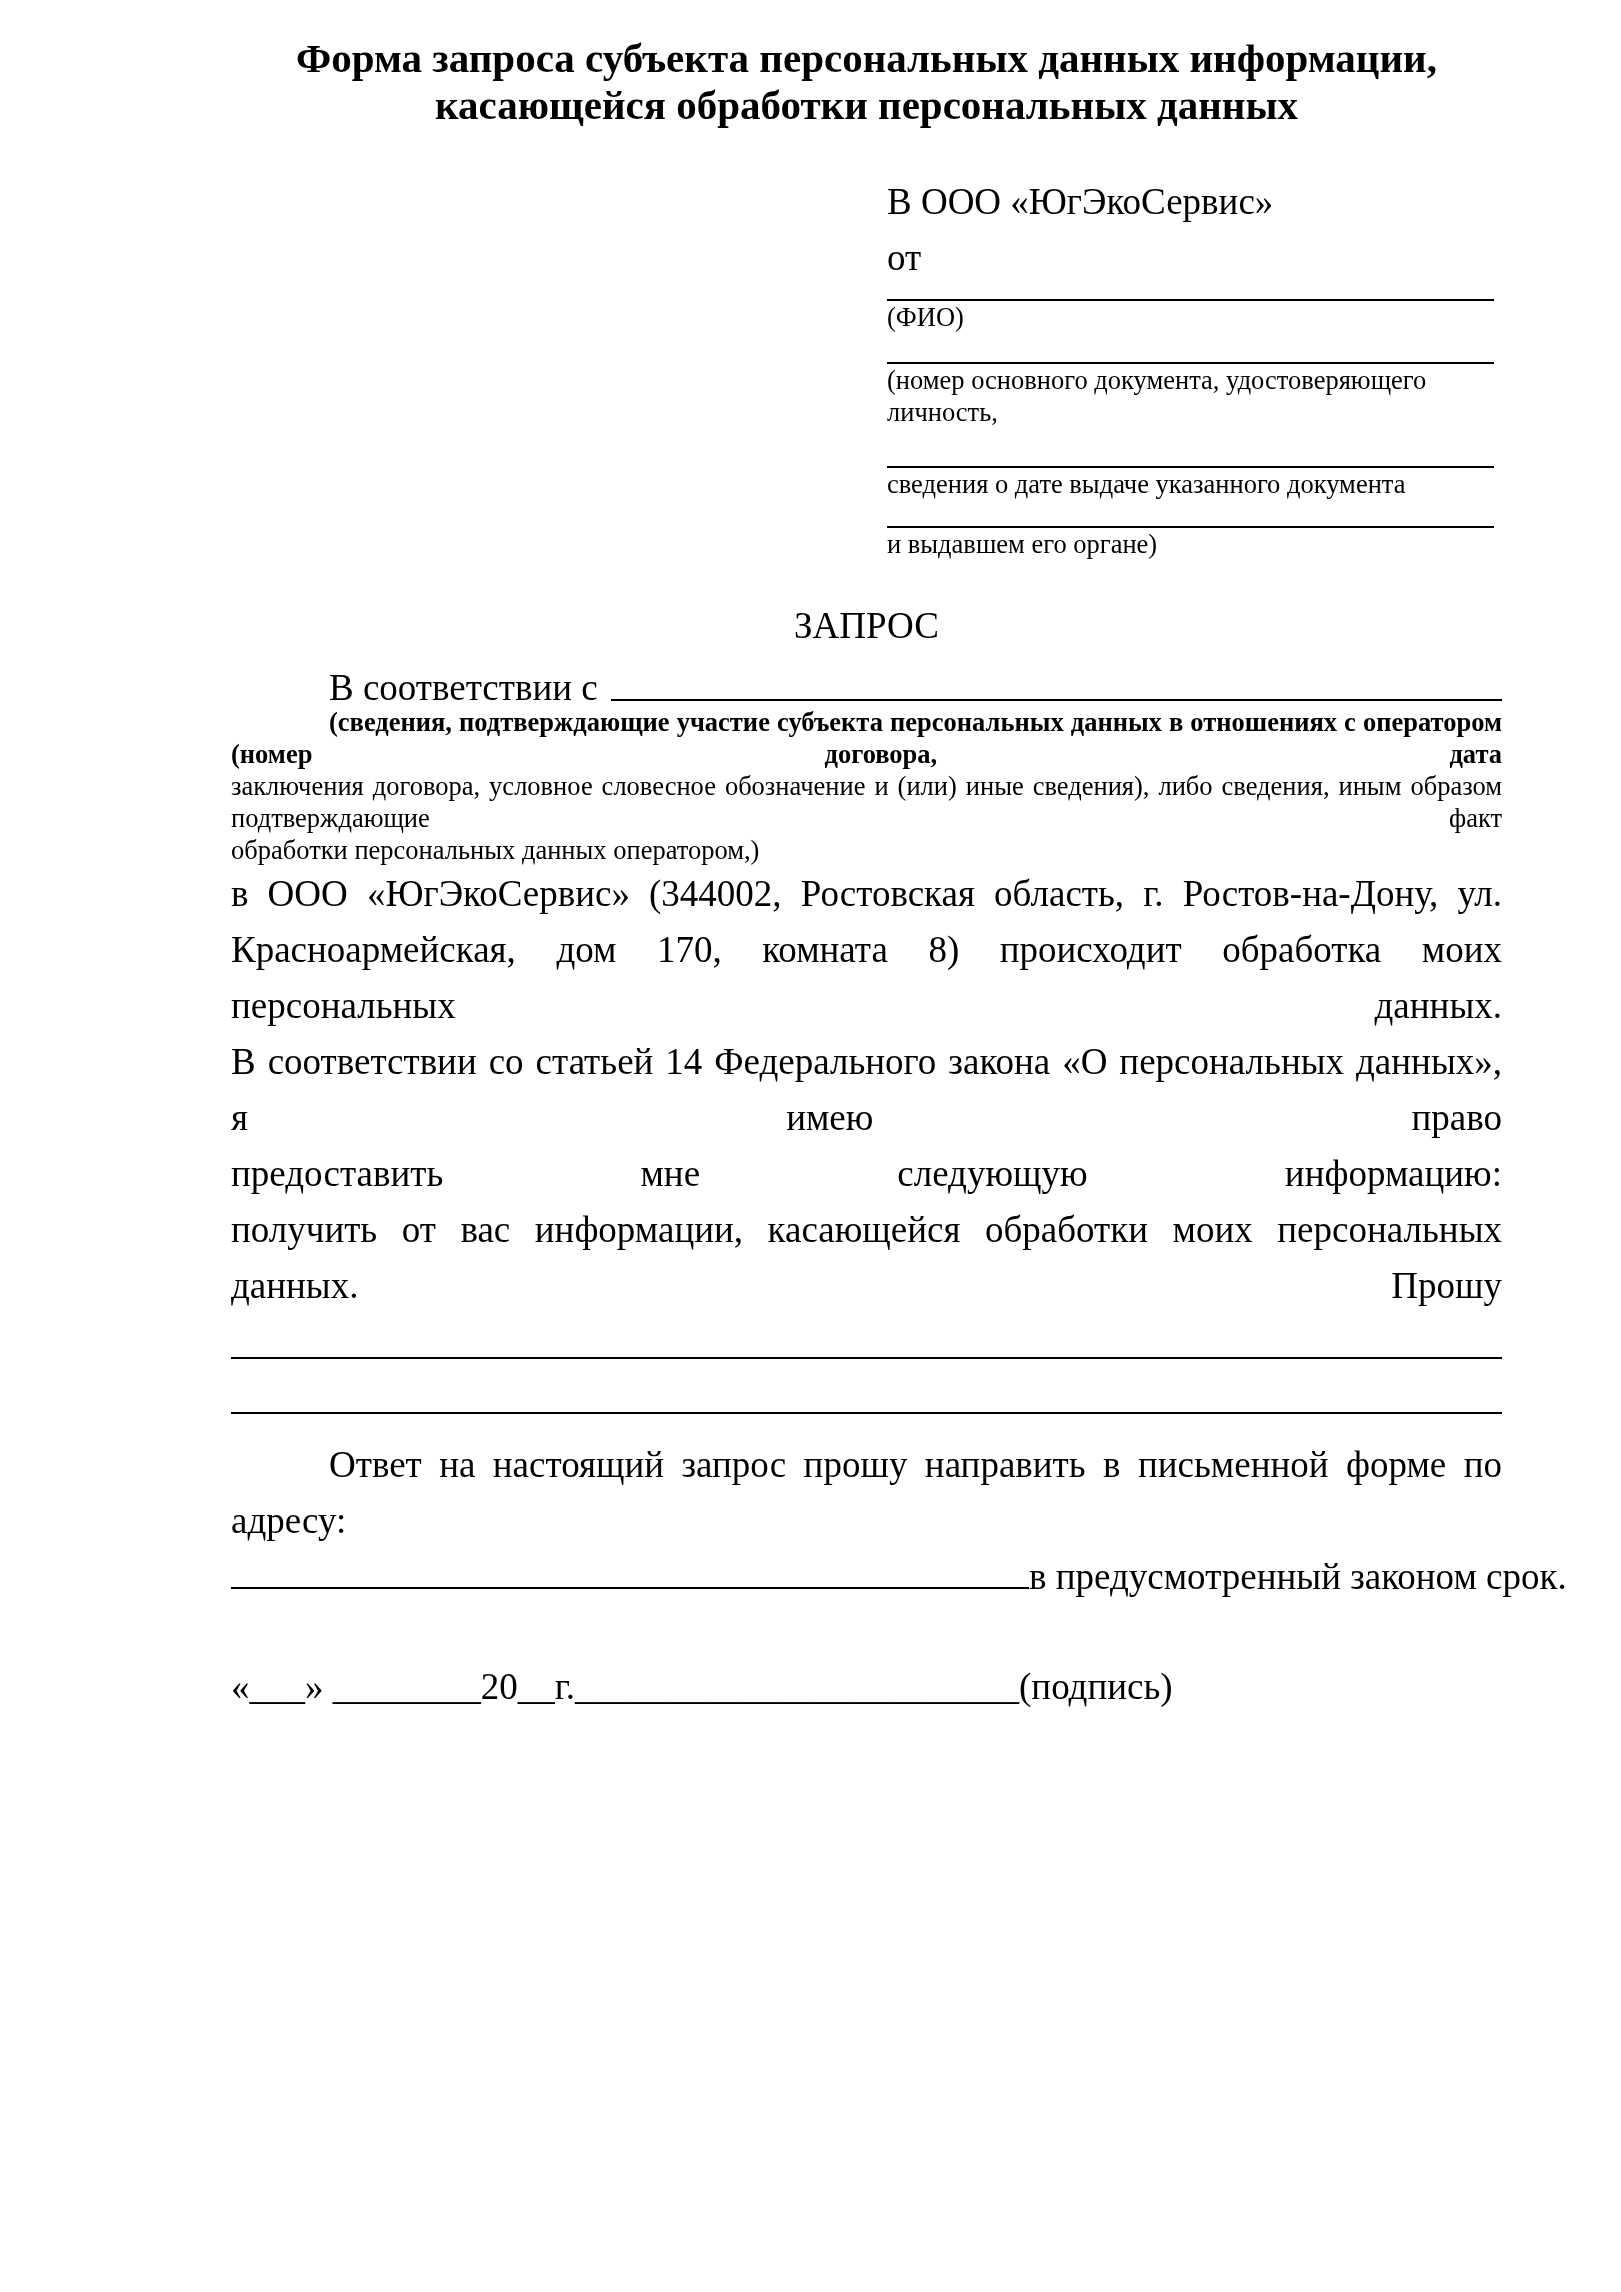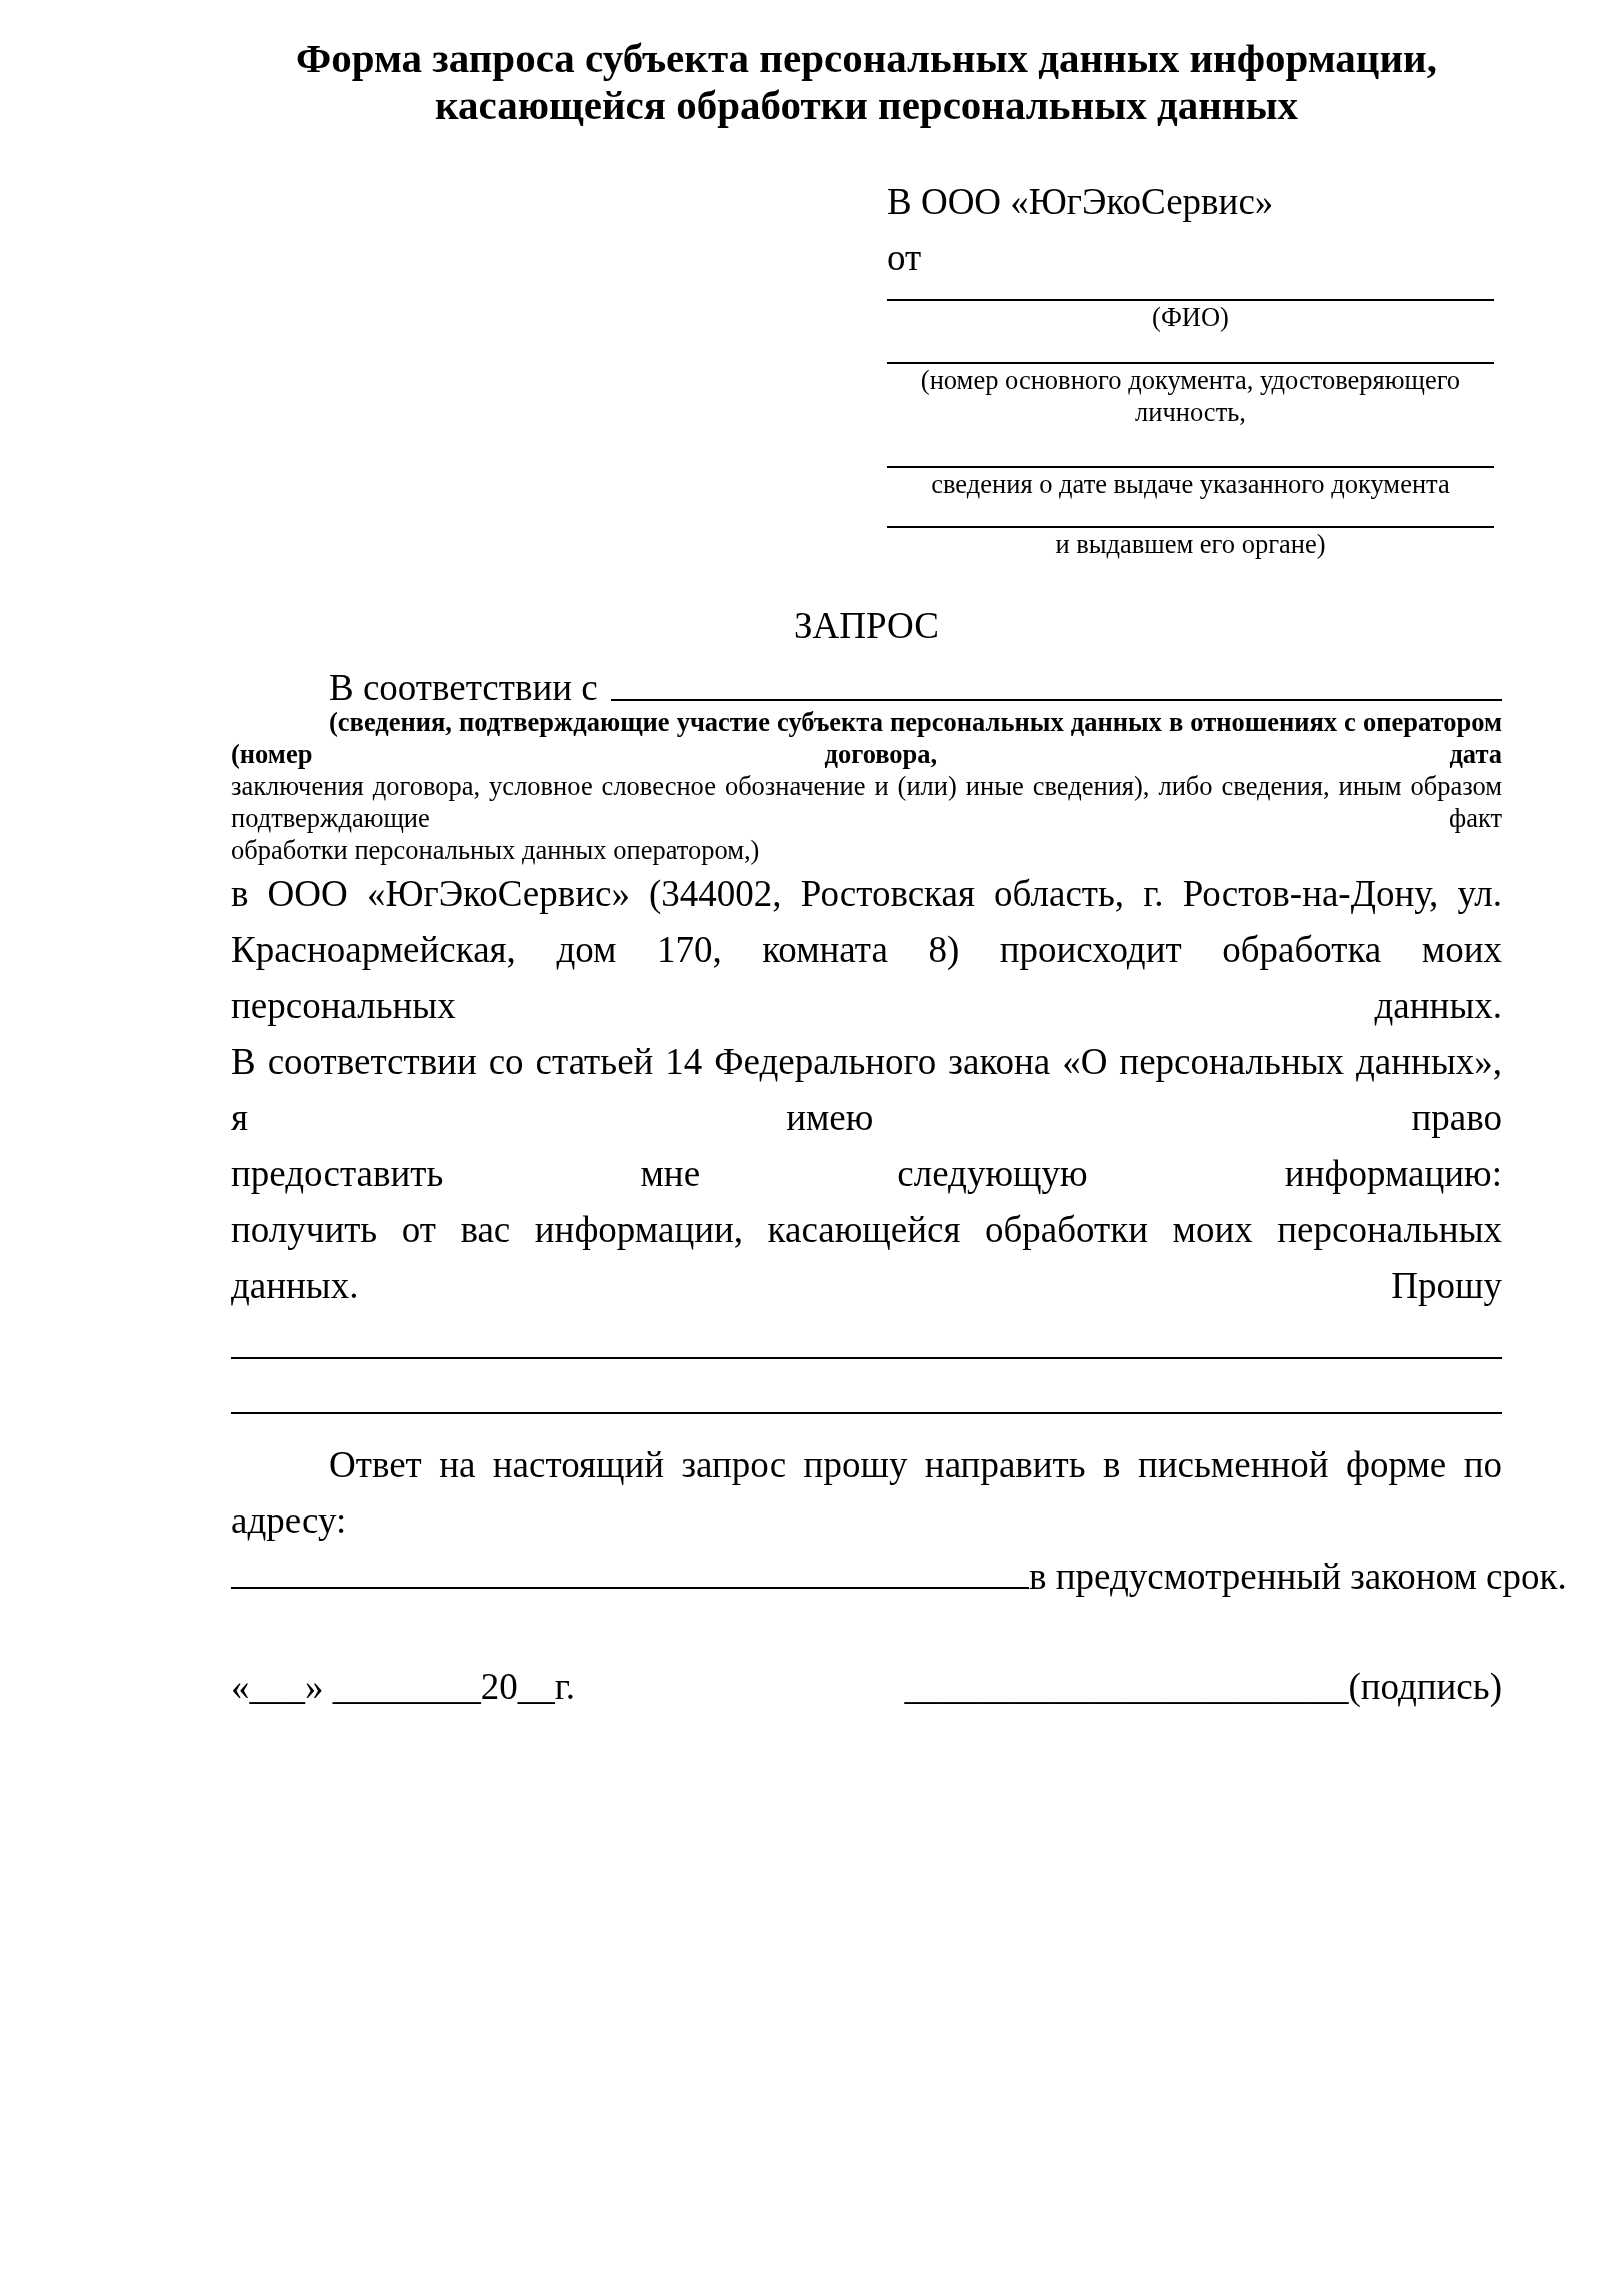--- a/index.html
+++ b/index.html
@@ -19,21 +19,21 @@
 
   
   .addressee { margin-top:45px; margin-left:656px; width:607px; font-size:37px; }
   .addr-to  { line-height:56px; }
   .addr-from{ line-height:56px; }
   .fline { height:0; border-bottom:2.9px solid #000; }
   .f1 { margin-top:12.7px; }
   .f2 { margin-top:29px; }
   .f3 { margin-top:38px; }
   .f4 { margin-top:26.5px; }
-  .fcap { font-size:26.5px; line-height:32px; text-align:center; }
+  .fcap { font-size:26.5px; line-height:32px; text-align:left; }
 
   .zapros { margin-top:47px; text-align:center; font-size:37px; line-height:37px; }
 
   
   .accordance { margin-top:24.5px; display:flex; align-items:flex-end; font-size:37px; line-height:37px; padding-left:98px; }
   .accordance .lbl { white-space:nowrap; padding-right:13.7px; }
   .accordance .fill { flex:1 1 auto; border-bottom:2.9px solid #000; height:1px; align-self:flex-end; margin-bottom:4.9px; }
 
   
   .note { font-size:26.5px; line-height:32px; }
@@ -48,21 +48,21 @@
 
   
   .blank1 { margin-top:43px; height:0; border-bottom:2.9px solid #000; }
   .blank2 { margin-top:53px; height:0; border-bottom:2.9px solid #000; }
 
   .reply { margin-top:23.5px; font-size:37px; line-height:56px; text-indent:98px; text-align:justify; text-align-last:justify; }
 
   .addr2 { font-size:37px; line-height:56px; white-space:nowrap; }
   .addr2 .uline { display:inline-block; width:798px; border-bottom:2.9px solid #000; height:1px; }
 
-  .sigrow { margin-top:63px; display:flex; justify-content:space-between; align-items:baseline; font-size:37px; line-height:37px; }
+  .sigrow { margin-top:63px; display:flex; align-items:baseline; font-size:37px; line-height:37px; }
   .sig-right { white-space:nowrap; }
 </style>
 </head>
 <body>
 
 <div class="page">
 
 
   <div class="title">
     <div>Форма запроса субъекта персональных данных информации,</div>

